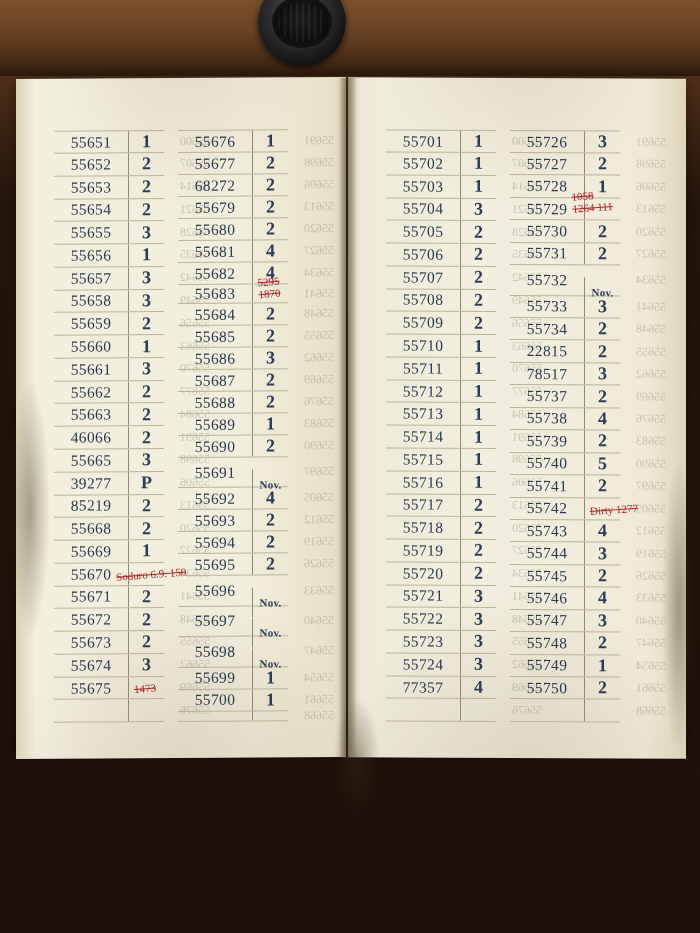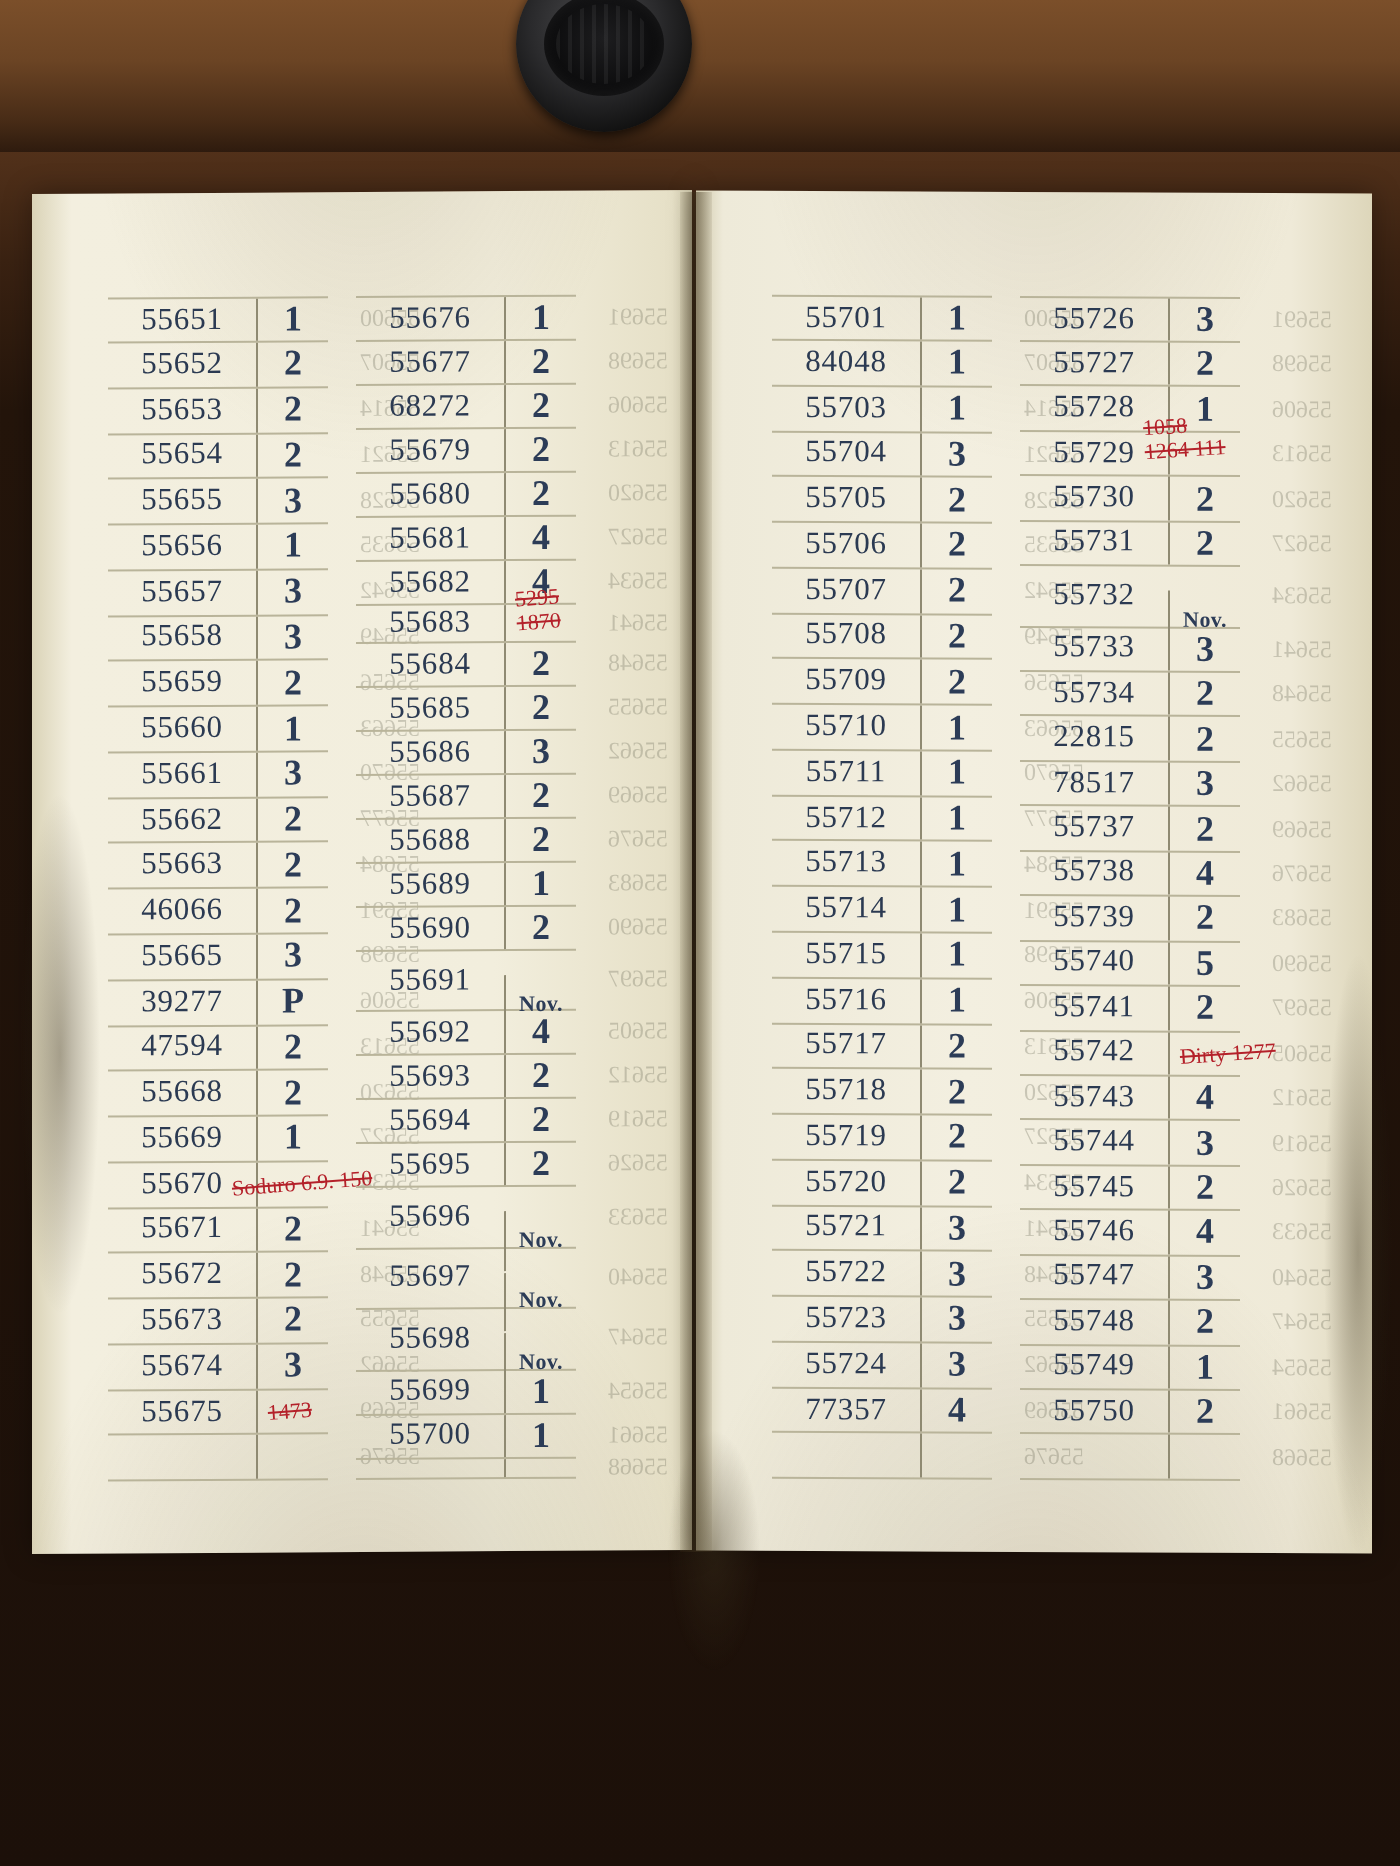--- a/index.html
+++ b/index.html
@@ -38,21 +38,21 @@
   }
   #lens-ridges {
     position:absolute; left:20px; top:24px; width:48px; height:40px;
     border-radius:50%;
     background:repeating-linear-gradient(90deg, rgba(255,255,255,.10) 0 2px, rgba(0,0,0,0) 2px 6px);
     opacity:.55;
   }
 
   
   #book {
-    position:absolute; left:4px; top:96px; width:692px; height:680px;
+    position:absolute; left:4px; top:78px; width:692px; height:680px;
   }
   .page {
     position:absolute; top:0; bottom:0;
     background:
       radial-gradient(120% 80% at 50% 0%, #f4f0df 0%, #eee9d4 40%, #e3dcc2 75%, #d6cfb2 100%);
     box-shadow:0 0 14px rgba(0,0,0,.35);
   }
   #page-left {
     left:12px; width:330px;
     transform:skewY(-0.35deg);
@@ -247,21 +247,21 @@
             <div class="num">55665</div>
             <div class="val">3</div>
             <div class="ghost">55698</div>
           </div>
           <div class="row">
             <div class="num">39277</div>
             <div class="val">P</div>
             <div class="ghost">55606</div>
           </div>
           <div class="row">
-            <div class="num">47594</div>
+            <div class="num">85219</div>
             <div class="val">2</div>
             <div class="ghost">55613</div>
           </div>
           <div class="row">
             <div class="num">55668</div>
             <div class="val">2</div>
             <div class="ghost">55620</div>
           </div>
           <div class="row">
             <div class="num">55669</div>
@@ -447,21 +447,21 @@
   <div class="page" id="page-right">
     <div class="page-shade"></div>
     <div class="cols" id="right-cols">
         <div class="col c-left">
           <div class="row">
             <div class="num">55701</div>
             <div class="val">1</div>
             <div class="ghost">55600</div>
           </div>
           <div class="row">
-            <div class="num">84048</div>
+            <div class="num">55702</div>
             <div class="val">1</div>
             <div class="ghost">55607</div>
           </div>
           <div class="row">
             <div class="num">55703</div>
             <div class="val">1</div>
             <div class="ghost">55614</div>
           </div>
           <div class="row">
             <div class="num">55704</div>

